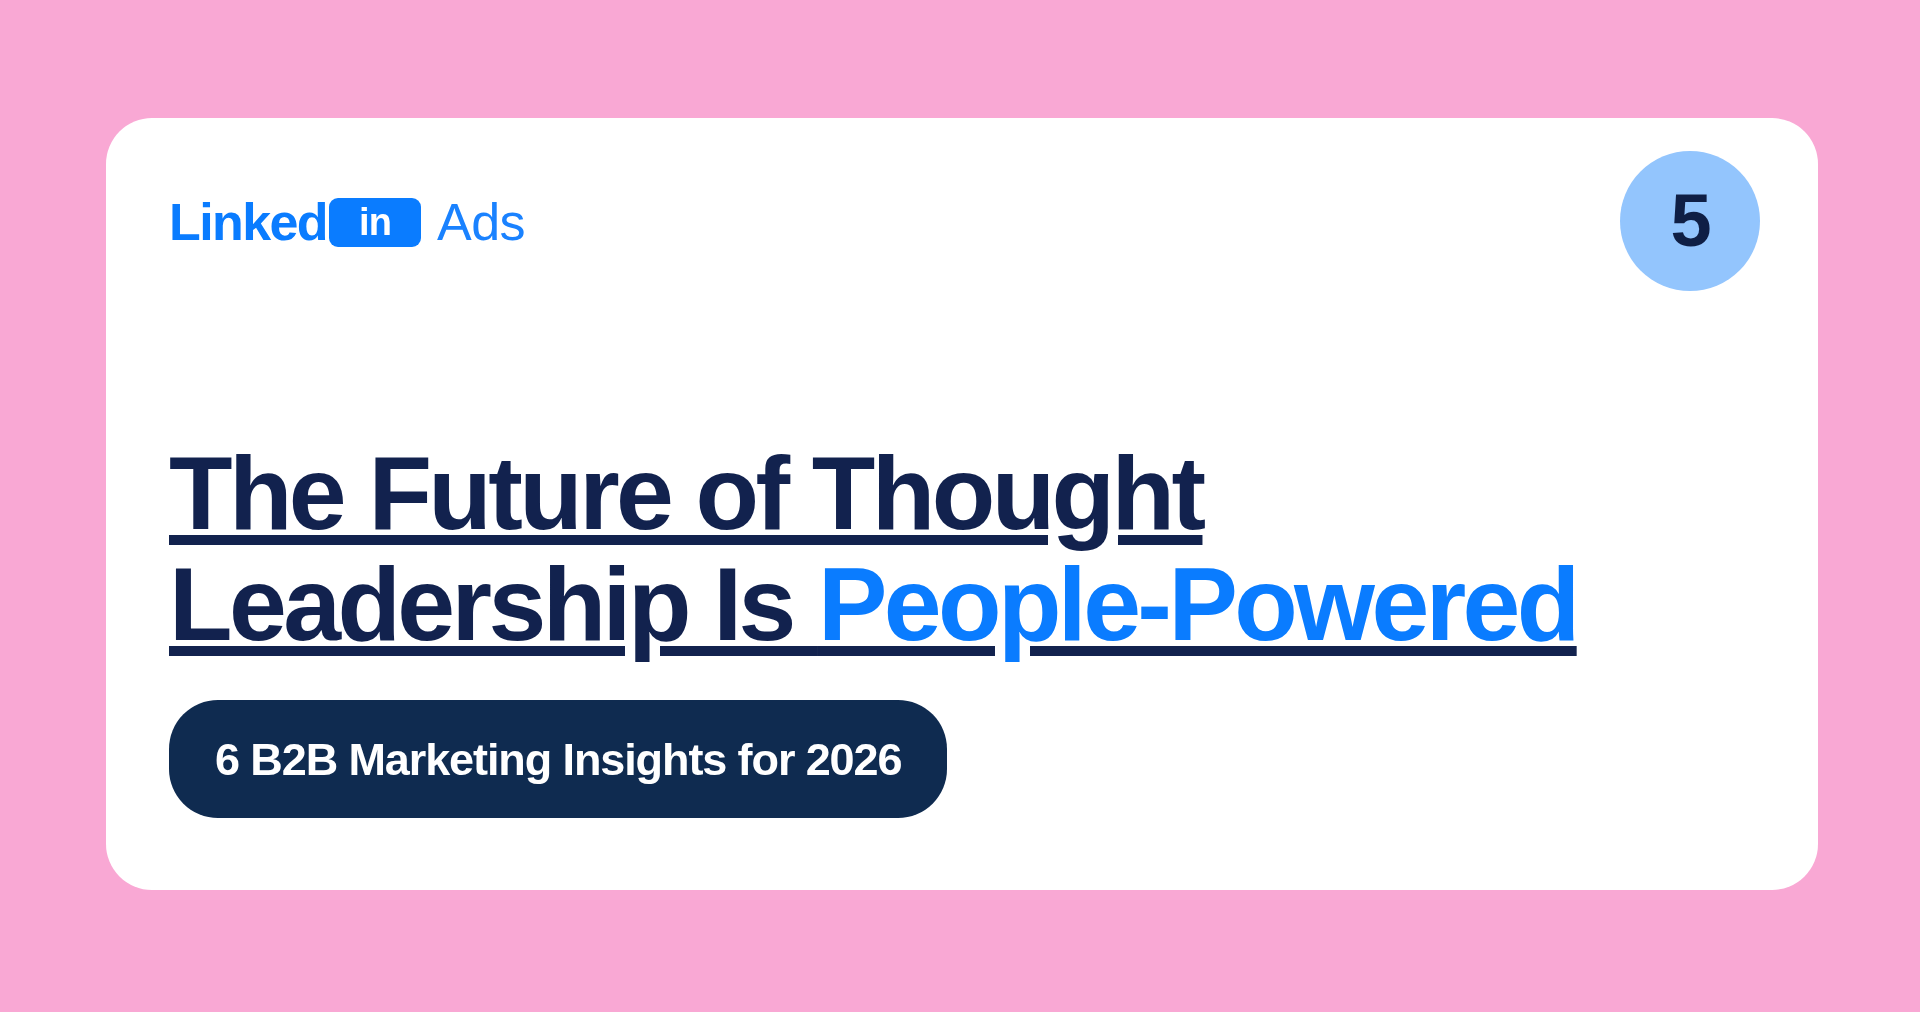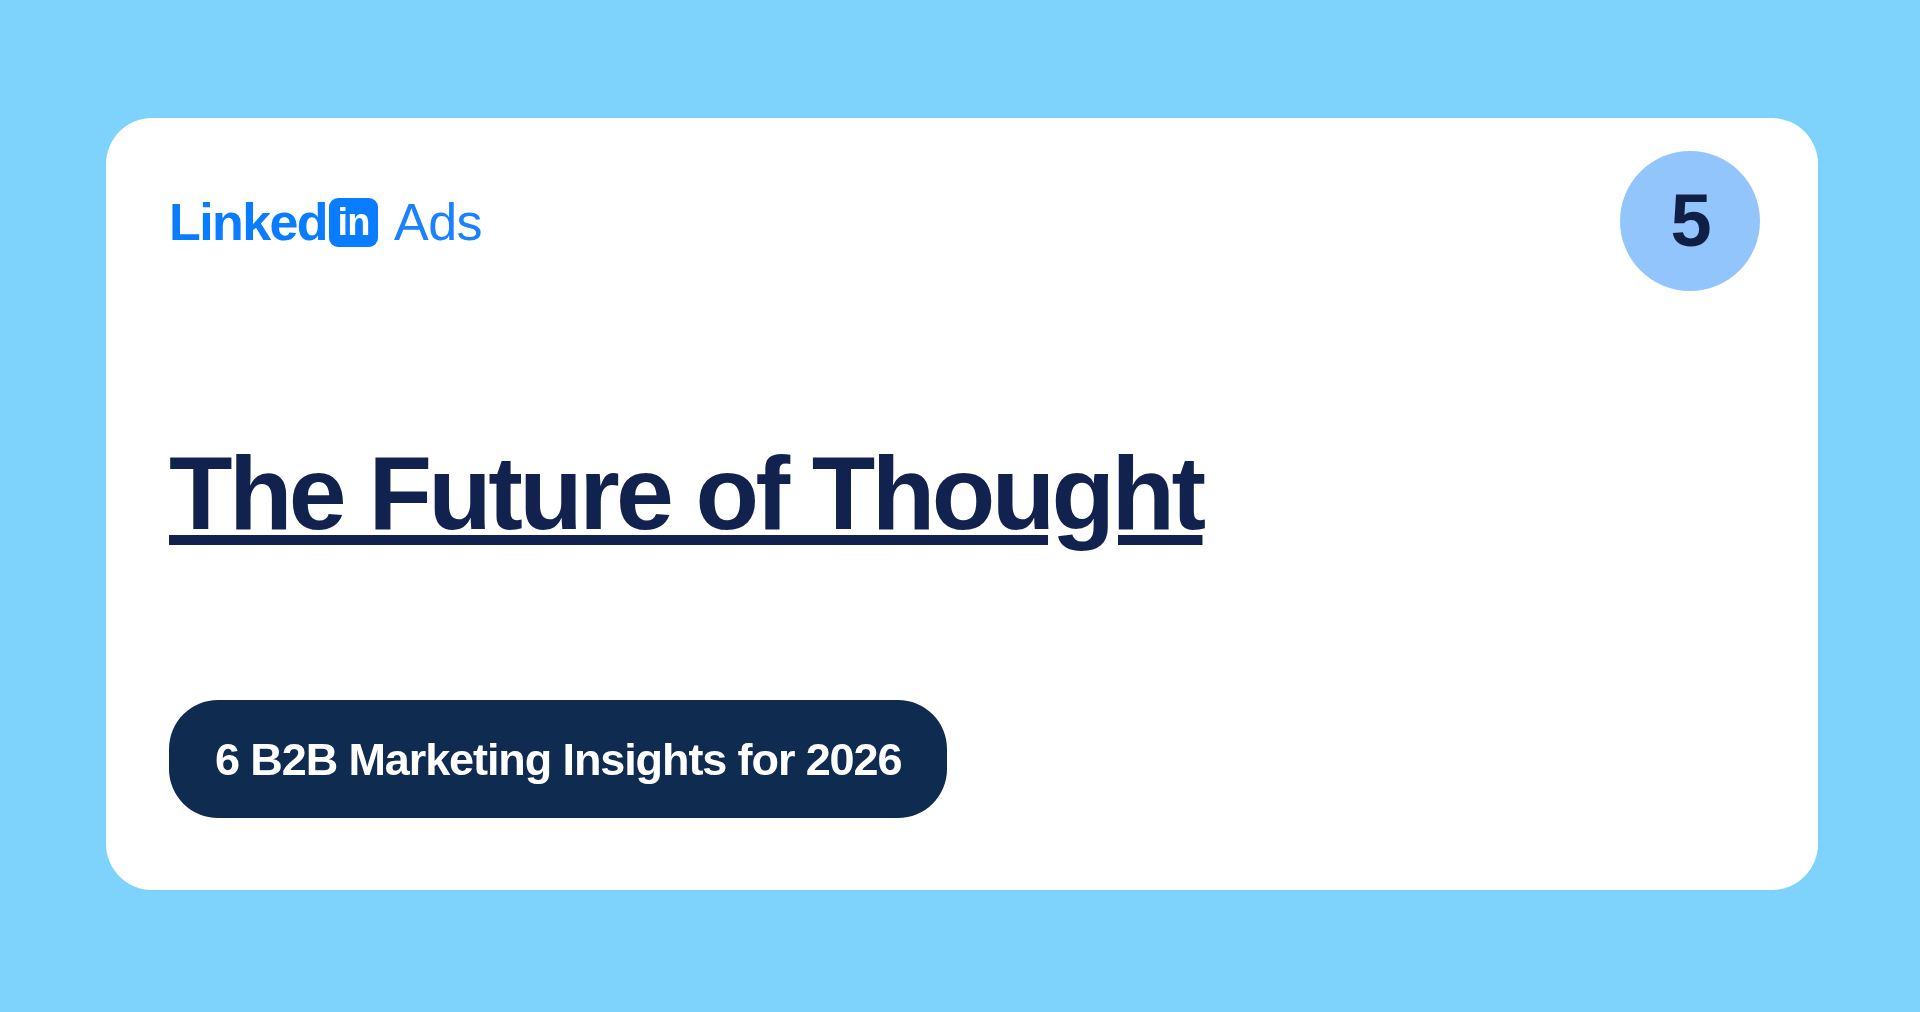--- a/index.html
+++ b/index.html
@@ -12,21 +12,21 @@
     height: 1012px;
     background: #0c2a4d;
     font-family: "Liberation Sans", sans-serif;
     overflow: hidden;
   }
 
   .slide {
     position: relative;
     width: 1920px;
     height: 1012px;
-    background: #7dd3fc;
+    background: #f9a8d4;
   }
 
   
   .card {
     position: absolute;
     left: 106px;
     top: 118px;
     width: 1712px;
     height: 772px;
     background: #ffffff;
@@ -54,20 +54,21 @@
   }
   .brand-in-box {
     width: 49px;
     height: 49px;
     background: #0a7cff;
     border-radius: 9px;
     margin-left: 2px;
     position: relative;
     display: inline-block;
     vertical-align: middle;
+    padding-left: 43px;
   }
   .brand-in-box .in-text {
     position: absolute;
     left: 0;
     right: 0;
     top: 50%;
     transform: translateY(-50%);
     text-align: center;
     color: #ffffff;
     font-size: 38px;
@@ -168,20 +169,21 @@
       </span>
       <span class="brand-ads">Ads</span>
     </div>
 
     <div class="badge">
       <span class="badge-number">5</span>
     </div>
 
     <h1 class="headline">
       <span class="line">The Future of Thought</span>
+      <span class="line"><span>Leadership Is </span><span class="accent">People-Powered</span></span>
     </h1>
 
     <div class="pill">
       <span class="pill-text">6 B2B Marketing Insights for 2026</span>
     </div>
 
   </div>
 </div>
 
 </body></html>

